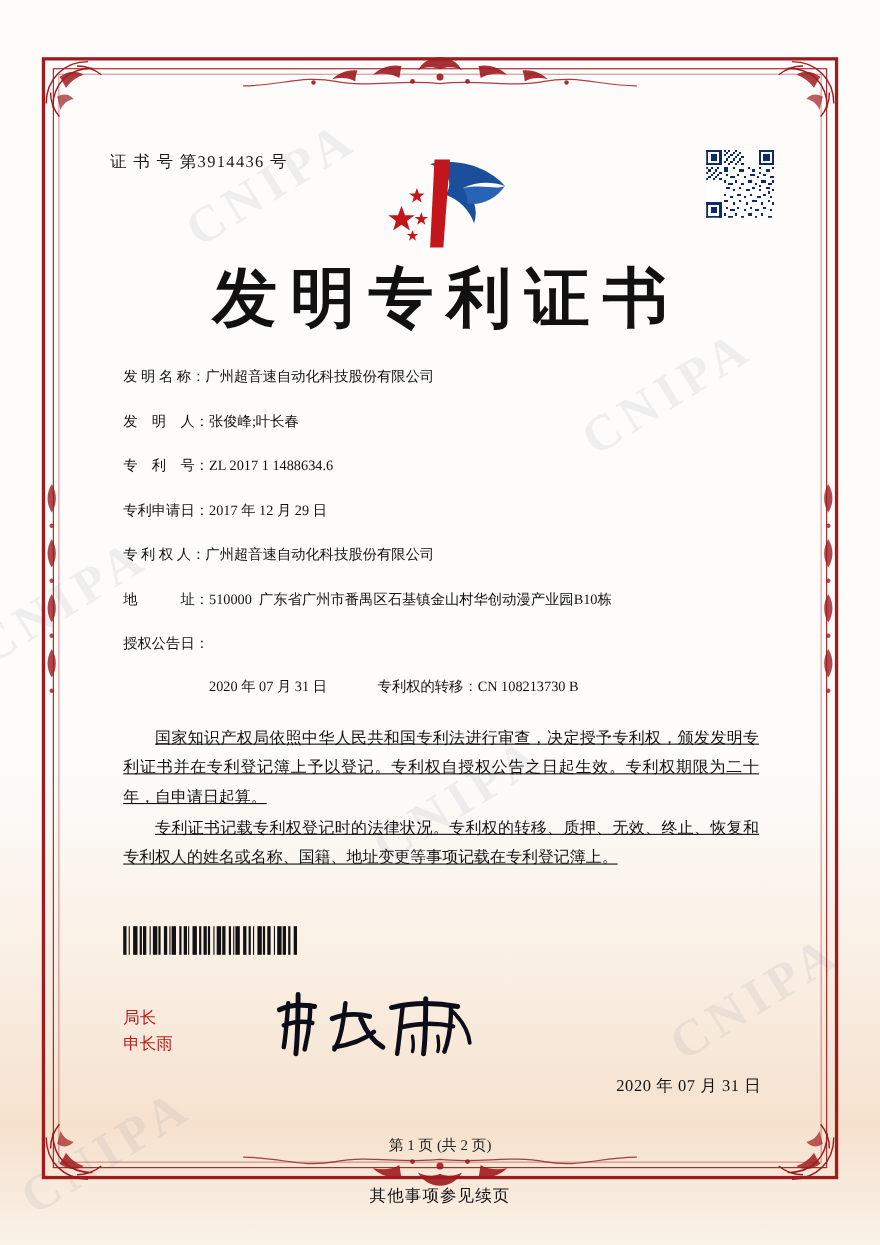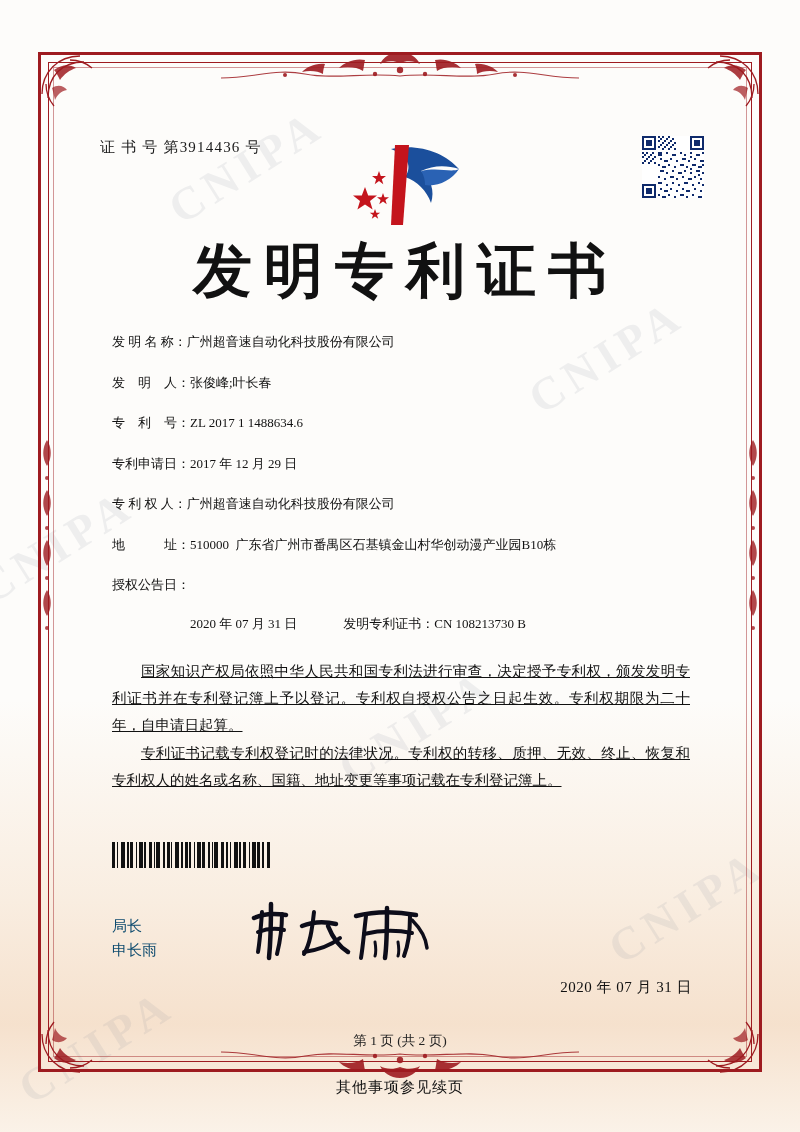--- a/index.html
+++ b/index.html
@@ -199,21 +199,21 @@
   }
   .barcode span { display: block; height: 100%; }
 
   
   .sig-block {
     position: absolute;
     left: 112px;
     top: 914px;
     font-family: "Liberation Serif", serif;
     font-size: 15px;
-    color: #0c4a6e;
+    color: #b91c1c;
     line-height: 1.6;
   }
   .sig-script {
     position: absolute;
     left: 244px;
     top: 896px;
     width: 190px;
     height: 70px;
   }
   .issue-date {
@@ -550,21 +550,21 @@
     </div>
     <div class="frow">
       <div class="flabel">地　　　址：</div>
       <div class="fvalue">510000  广东省广州市番禺区石基镇金山村华创动漫产业园B10栋</div>
     </div>
     <div class="frow tight">
       <div class="flabel">授权公告日：</div>
       <div class="fvalue">
         <div class="inline-pair">
           <span>2020 年 07 月 31 日</span>
-          <span class="seg2">发明专利证书：</span>
+          <span class="seg2">专利权的转移：</span>
           <span>CN 108213730 B</span>
         </div>
       </div>
     </div>
   </div>
 
   <div class="paras">
     <p>国家知识产权局依照中华人民共和国专利法进行审查，决定授予专利权，颁发发明专利证书并在专利登记簿上予以登记。专利权自授权公告之日起生效。专利权期限为二十年，自申请日起算。</p>
     <p>专利证书记载专利权登记时的法律状况。专利权的转移、质押、无效、终止、恢复和专利权人的姓名或名称、国籍、地址变更等事项记载在专利登记簿上。</p>
   </div>

